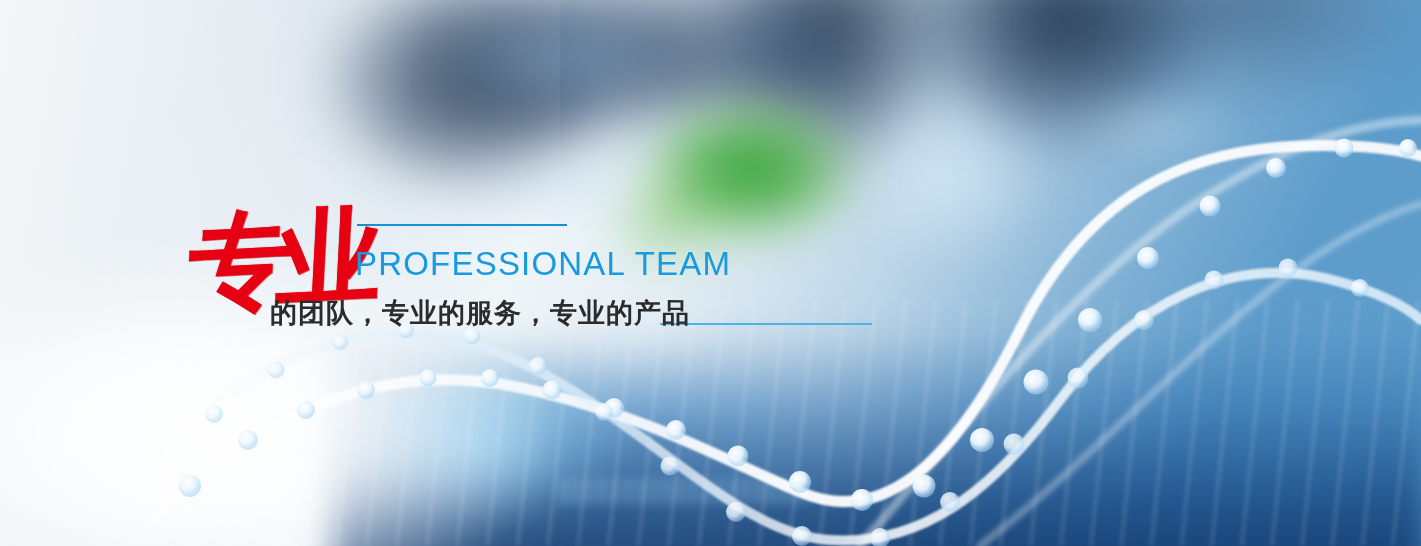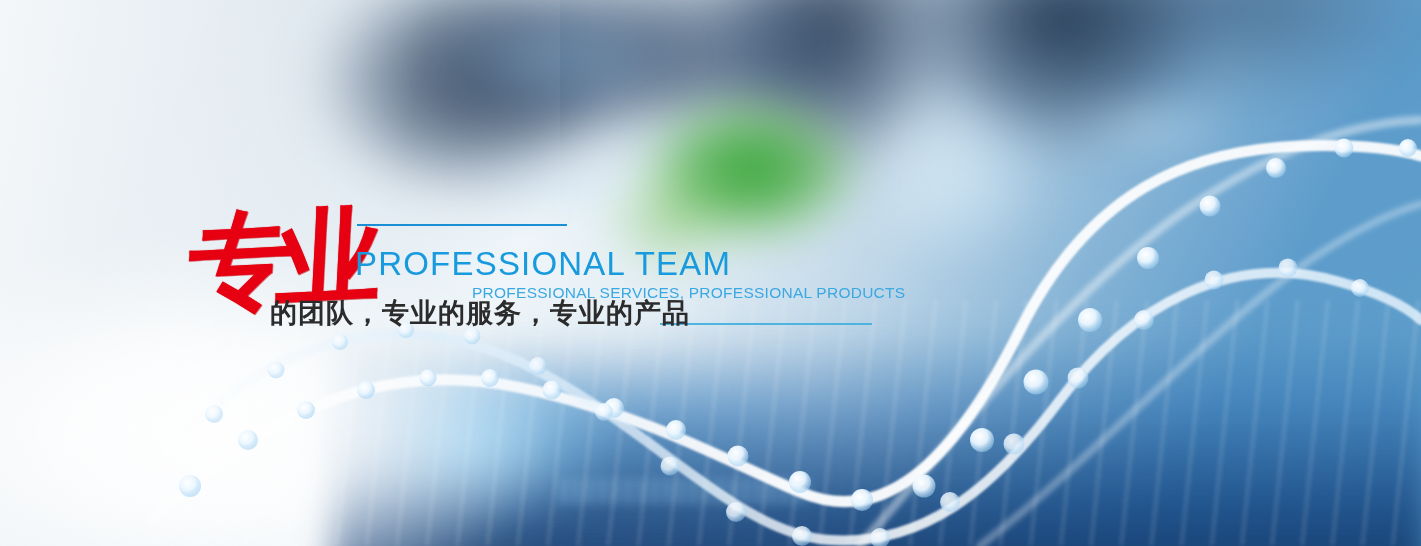--- a/index.html
+++ b/index.html
@@ -293,19 +293,18 @@
   </svg>
 
   <div class="content">
 
     <div class="calligraphy">专业</div>
 
     <div class="rule-top"></div>
 
     <div class="headline">PROFESSIONAL TEAM</div>
 
-    <div class="subline">PROFESSIONAL SERVICES, PROFESSIONAL PRODUCTS</div>
 
     <div class="rule-bottom"></div>
 
     <div class="cn-line">的团队，专业的服务，专业的产品</div>
   </div>
 </div>
 
 </body></html>

